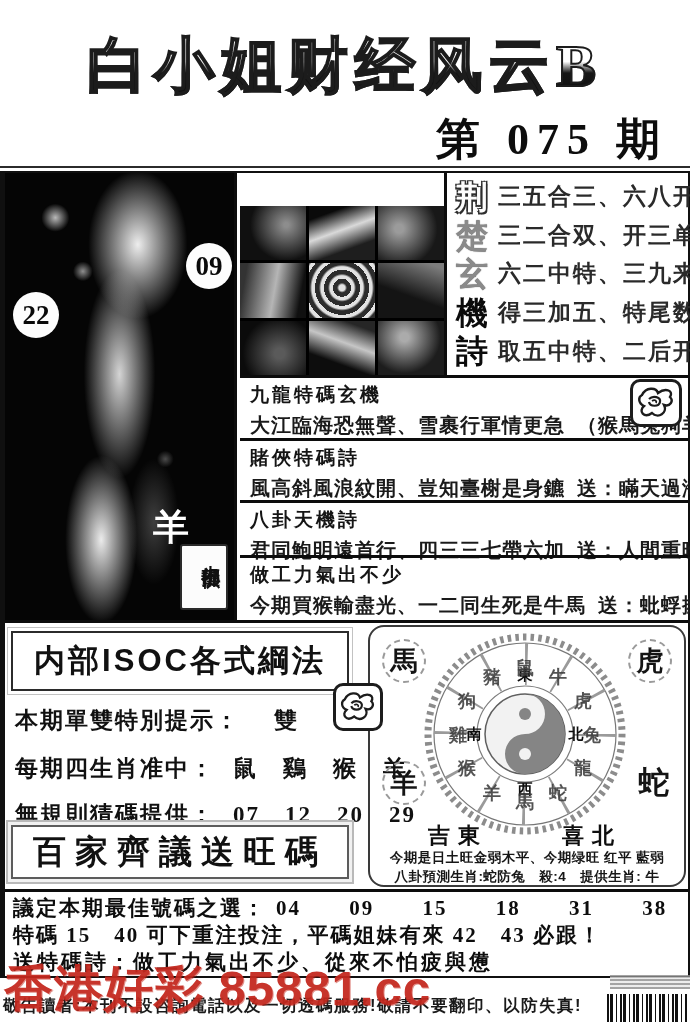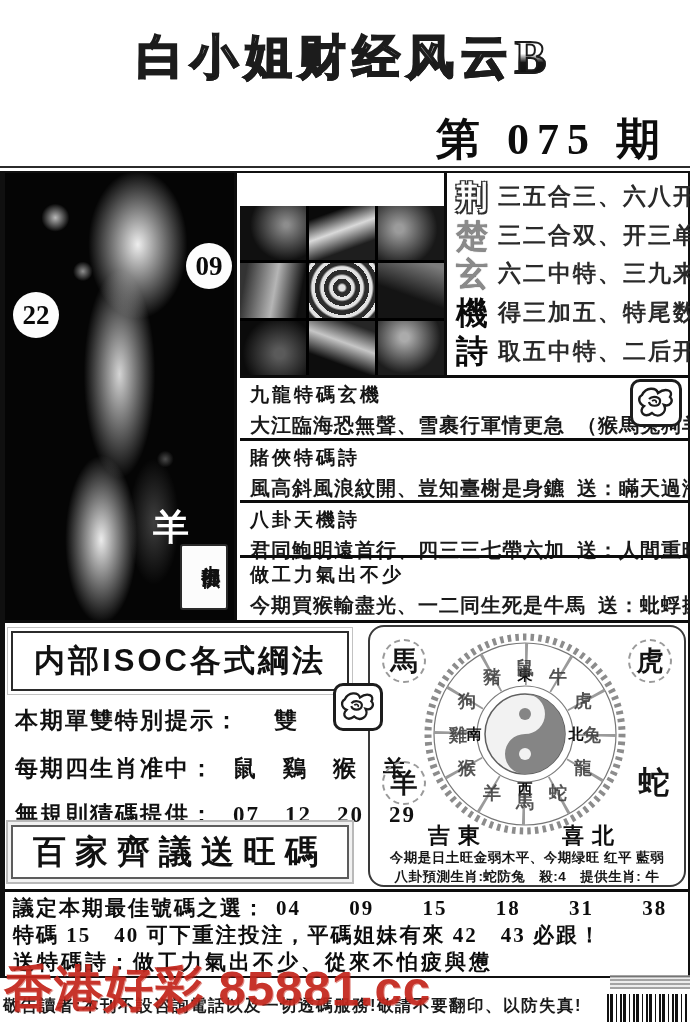--- a/index.html
+++ b/index.html
@@ -2,21 +2,21 @@
 <html><head>
 <meta charset="utf-8">
 <style>
   * { margin:0; padding:0; box-sizing:border-box; }
   html,body { width:690px; height:1024px; background:#fff; overflow:hidden; }
   body { font-family:"Liberation Sans", sans-serif; color:#111; position:relative; }
 
   
   .masthead { position:absolute; top:26px; left:0; width:690px; text-align:center; }
   .masthead .cal {
-    font-family:"Liberation Serif", serif; font-weight:900; font-size:47px; letter-spacing:7px;
+    font-family:"Liberation Serif", serif; font-weight:900; font-size:60px; letter-spacing:7px;
     -webkit-text-stroke:2px #1c1c1c;
     background:linear-gradient(180deg,#ffffff 0%,#ffffff 44%,#161616 58%,#0a0a0a 100%);
     -webkit-background-clip:text; background-clip:text; color:transparent;
     white-space:nowrap;
   }
   .issue { position:absolute; top:110px; right:22px; font-family:"Liberation Serif", serif;
     font-weight:900; font-size:44px; letter-spacing:8px; color:#0d0d0d; }
   .top-rule { position:absolute; top:166px; left:0; width:690px; height:2px; background:#2b2b2b; }
 
   

